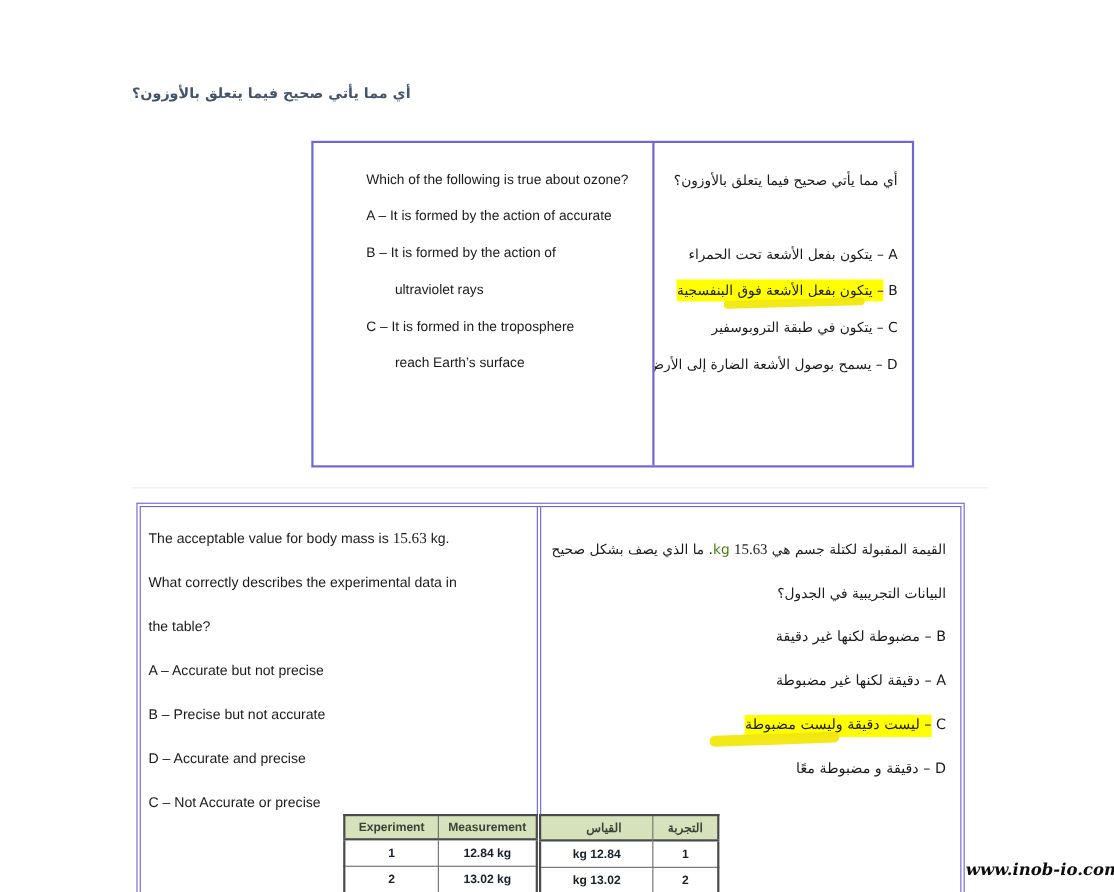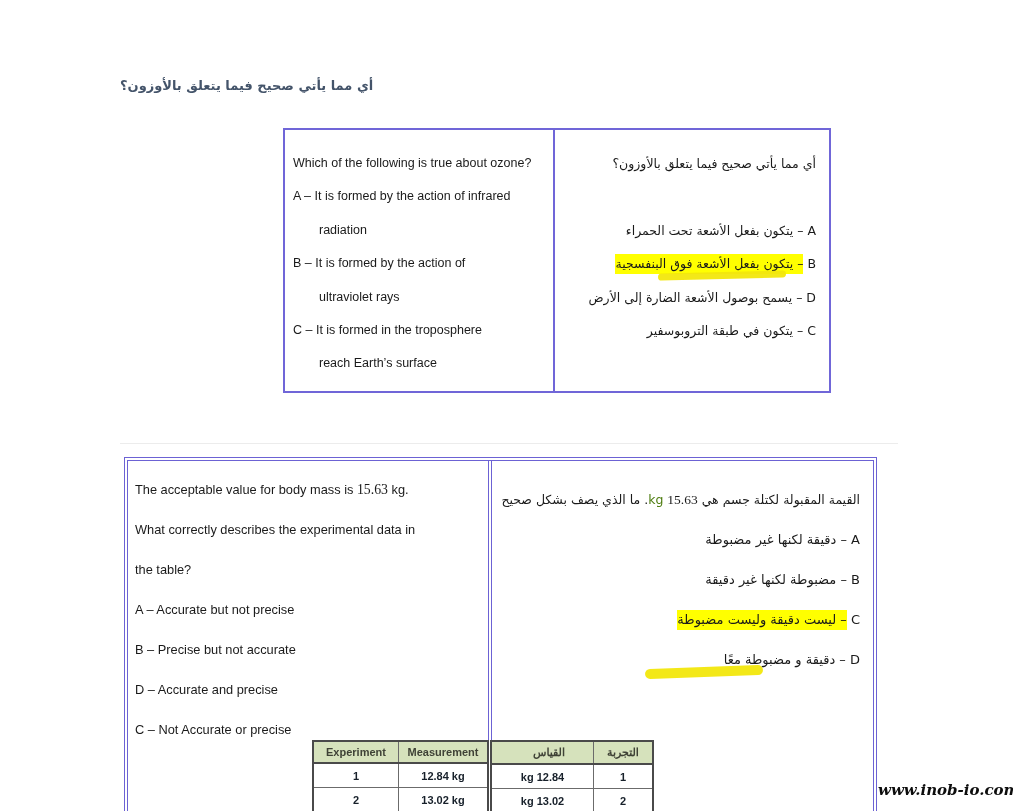--- a/index.html
+++ b/index.html
@@ -5,21 +5,21 @@
   html,body{margin:0;padding:0;background:#ffffff;}
   .page{position:relative;width:1013px;height:811px;background:#ffffff;overflow:hidden;
         font-family:"Liberation Sans",sans-serif;color:#1a1a1a;}
 
   
   .heading{position:absolute;left:120px;top:78px;direction:rtl;white-space:nowrap;
            font-family:"DejaVu Sans",sans-serif;font-weight:bold;font-size:13px;color:#44546a;}
 
   
   .qbox{position:absolute;display:flex;background:#fff;box-sizing:border-box;}
-  .qbox1{left:283px;top:128px;width:548px;height:265px;border:2px solid #7066d8;}
+  .qbox1{left:283px;top:128px;width:548px;height:297px;border:2px solid #7066d8;padding-left:40px;}
   .qbox2{left:124px;top:457px;width:753px;height:380px;border:4px double #6c62d4;}
   .qcell{box-sizing:border-box;overflow:hidden;}
   .qbox1 .cell-en{width:270px;border-right:2px solid #7066d8;padding:17px 4px 0 8px;}
   .qbox1 .cell-ar{flex:1;padding:17px 13px 0 4px;}
   .qbox2 .cell-en{width:364px;border-right:4px double #6c62d4;padding:9px 4px 0 7px;}
   .qbox2 .cell-ar{flex:1;padding:19px 13px 0 4px;}
 
   .qbox1 p{margin:0;line-height:33.4px;font-size:12.5px;}
   .qbox2 p{margin:0;line-height:40px;font-size:12.8px;}
   .cell-ar{direction:rtl;text-align:right;font-family:"DejaVu Sans",sans-serif;}
@@ -58,54 +58,54 @@
 </head>
 <body>
 
 <div class="page">
 
   <div class="heading">أي مما يأتي صحيح فيما يتعلق بالأوزون؟</div>
 
   <div class="qbox qbox1">
     <div class="qcell cell-en">
       <p>Which of the following is true about ozone?</p>
-      <p>A – It is formed by the action of infrared</p>
-      <p class="indent">radiation</p>
+      <p>A – It is formed by the action of accurate</p>
       <p>B – It is formed by the action of</p>
       <p class="indent">ultraviolet rays</p>
       <p>C – It is formed in the troposphere</p>
       <p class="indent">reach Earth’s surface</p>
     </div>
     <div class="qcell cell-ar">
       <p>أي مما يأتي صحيح فيما يتعلق بالأوزون؟</p>
       <div class="sp33"></div>
       <p>A – يتكون بفعل الأشعة تحت الحمراء</p>
       <p><span>B </span><span class="hl">– يتكون بفعل الأشعة فوق البنفسجية</span></p>
+      <p>C – يتكون في طبقة التروبوسفير</p>
       <p>D – يسمح بوصول الأشعة الضارة إلى الأرض</p>
-      <p>C – يتكون في طبقة التروبوسفير</p>
     </div>
   </div>
   <div class="blob blob1"></div>
 
   <div class="rule"></div>
 
   <div class="qbox qbox2">
     <div class="qcell cell-en">
       <p><span>The acceptable value for body mass is </span><span class="serif">15.63</span><span> kg.</span></p>
       <p>What correctly describes the experimental data in</p>
       <p>the table?</p>
       <p>A – Accurate but not precise</p>
       <p>B – Precise but not accurate</p>
       <p>D – Accurate and precise</p>
       <p>C – Not Accurate or precise</p>
     </div>
     <div class="qcell cell-ar">
       <p><span>القيمة المقبولة لكتلة جسم هي </span><span class="serif">15.63</span><span class="red"> kg</span><span>. ما الذي يصف بشكل صحيح</span></p>
+      <p>البيانات التجريبية في الجدول؟</p>
+      <p class="opt">B – مضبوطة لكنها غير دقيقة</p>
       <p class="opt">A – دقيقة لكنها غير مضبوطة</p>
-      <p class="opt">B – مضبوطة لكنها غير دقيقة</p>
       <p class="opt"><span>C </span><span class="hl">– ليست دقيقة وليست مضبوطة</span></p>
       <p class="opt">D – دقيقة و مضبوطة معًا</p>
     </div>
   </div>
   <div class="blob blob2"></div>
 
   <table class="mini tbl-en">
     <thead>
       <tr>
         <th class="c1">Experiment</th>

